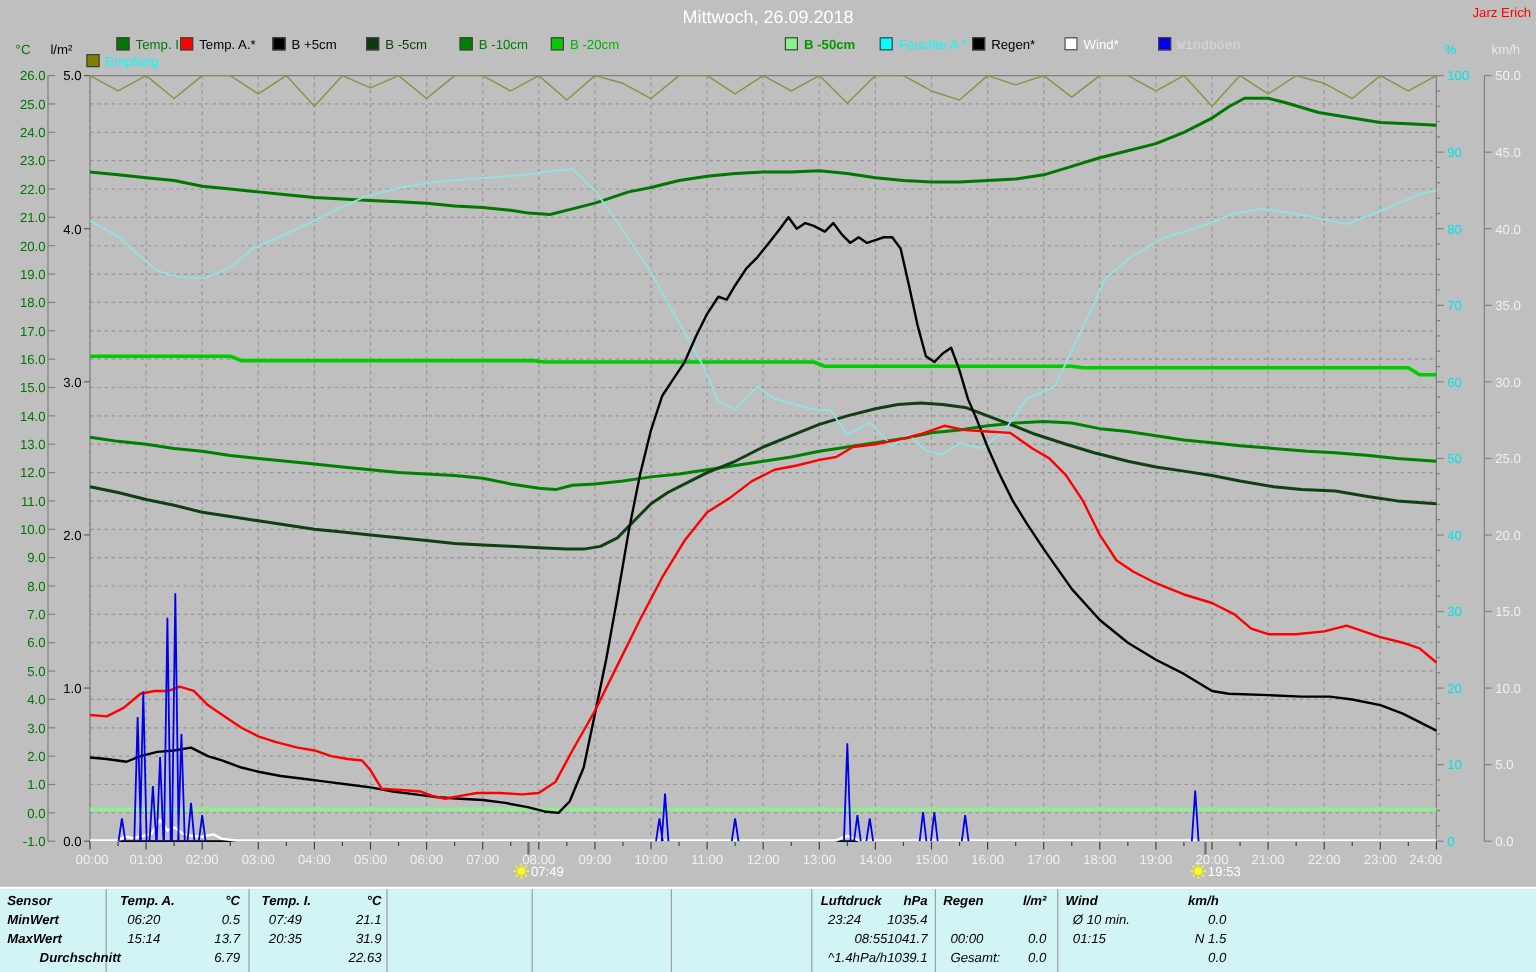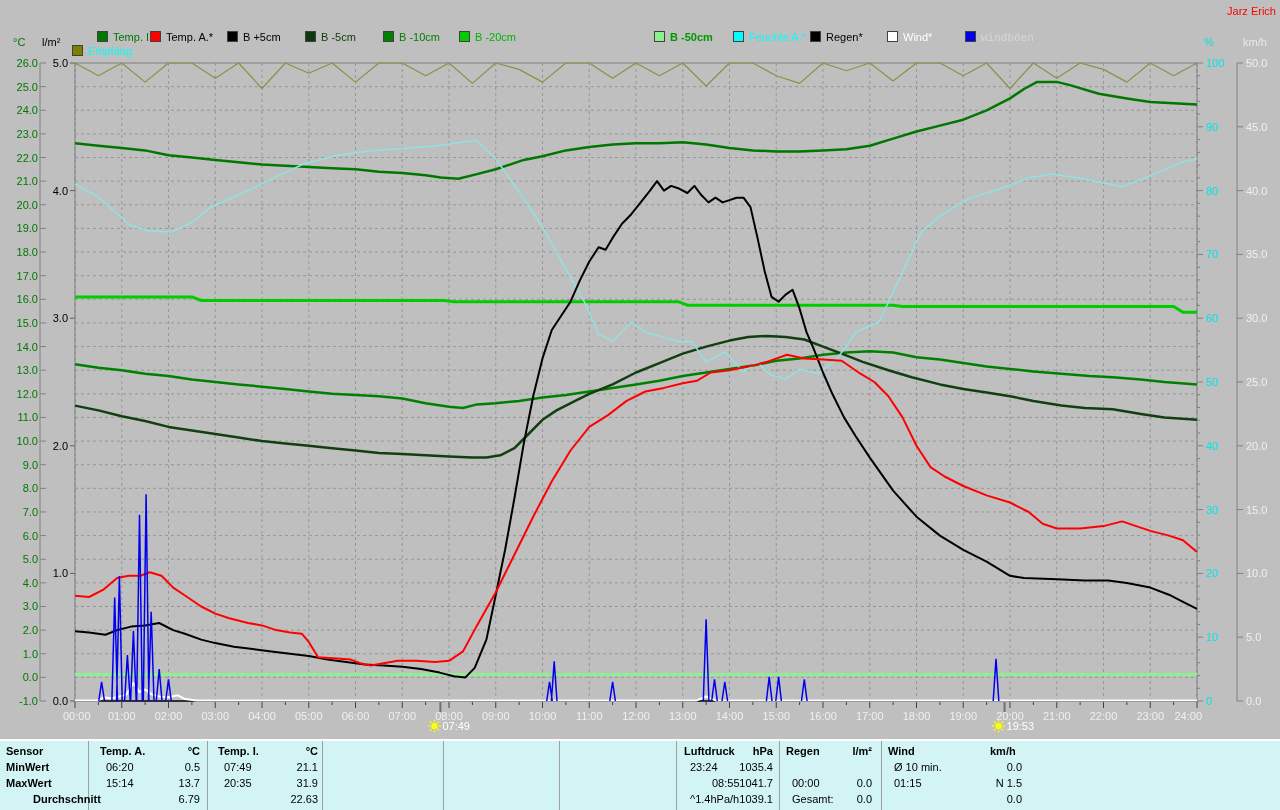--- a/index.html
+++ b/index.html
@@ -8,30 +8,31 @@
   #title{position:absolute;top:6px;left:0;width:100%;text-align:center;color:#ffffff;font-size:15px;}
   #watermark{position:absolute;top:5px;right:4px;color:#ff0000;font-size:11px;}
   .axis-unit{position:absolute;font-size:11px;}
   #unit-c{left:13px;top:36px;color:#007700;}
   #unit-lm2{left:42px;top:36px;color:#000000;}
   #unit-pct{left:1204px;top:36px;color:#00e5e5;}
   #unit-kmh{left:1243px;top:36px;color:#e8e8e8;}
   .leg-item{position:absolute;height:12px;white-space:nowrap;}
   .leg-sw{display:inline-block;width:9px;height:9px;border:1px solid #404040;vertical-align:-1px;margin-right:5px;}
   #chart-svg{position:absolute;left:0;top:0;}
-  #table{position:absolute;left:0;top:741px;width:1280px;height:69px;background:#d3f4f4;}
+  #table{position:absolute;left:0;top:741px;width:1280px;height:69px;background:#d3f4f4;font-style:italic;}
   #table-sep{position:absolute;left:0;top:739px;width:1280px;height:2px;background:#ffffff;}
   .tcell{position:absolute;white-space:nowrap;color:#000;}
   .tbold{font-weight:bold;}
   .tdiv{position:absolute;top:0;width:1px;height:69px;background:#9aa0a0;}
 </style>
 </head>
 <body>
 
 <div id="screen">
+  <div id="title">Mittwoch, 26.09.2018</div>
   <div id="watermark">Jarz Erich</div>
 
   <div id="unit-c" class="axis-unit">°C</div>
   <div id="unit-lm2" class="axis-unit">l/m²</div>
   <div id="unit-pct" class="axis-unit">%</div>
   <div id="unit-kmh" class="axis-unit">km/h</div>
 
   <div id="legend">
       <div class="leg-item" style="left: 77px; top: 31px; padding-left: 20px;"><span class="leg-sw" style="background: rgb(0, 119, 0);"></span><span style="color: rgb(0, 119, 0);">Temp. I.*</span></div>
       <div class="leg-item" style="left: 150px; top: 31px;"><span class="leg-sw" style="background: rgb(255, 0, 0);"></span><span style="color: rgb(0, 0, 0);">Temp. A.*</span></div>

